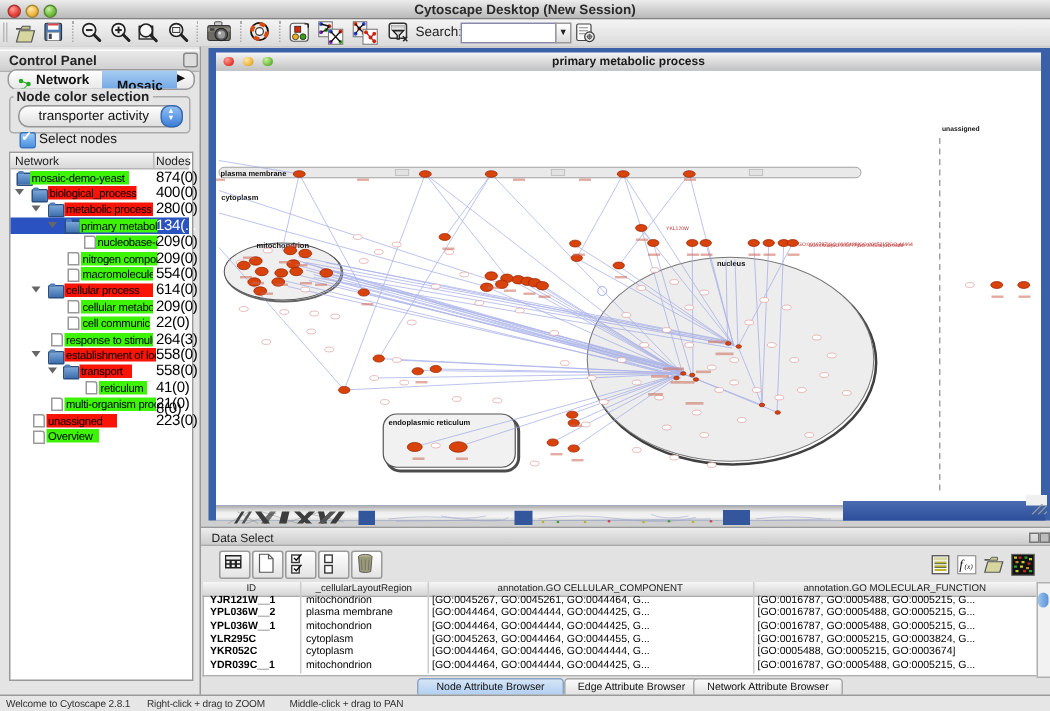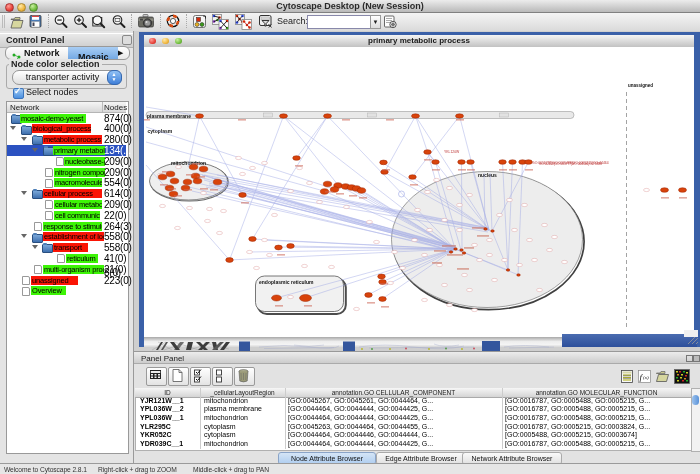--- a/index.html
+++ b/index.html
@@ -577,21 +577,21 @@
 <rect x="338" y="0" width="18" height="10" fill="#34569d"></rect>
 </svg></div>
 <div class="a" style="left:562px;top:334px;width:135px;height:13px;background:linear-gradient(#4a6cb0,#2d4f9b);"></div>
 <div class="a" style="left:684px;top:330px;width:14px;height:7px;background:#f0f0f0;"></div>
 <div class="a" style="left:684px;top:330px;width:14px;height:7px;"><svg width="14" height="7">
       <path d="M4 7 L11 0 M8 7 L14 1 M12 7 L14 5" stroke="#999" stroke-width="0.8"></path>
     </svg></div>
 
 <div class="a" style="left:134px;top:351px;width:566px;height:113px;background:#e2e2e2;border-top:1px solid #999;"></div>
 <div class="a" style="left:134px;top:352px;width:566px;height:11px;background:linear-gradient(#ececec,#cccccc);border-bottom:1px solid #aaa;"></div>
-<div class="a" style="left:141px;top:354px;font-size:8px;color:#222;">Panel Panel</div>
+<div class="a" style="left:141px;top:354px;font-size:8px;color:#222;">Data Select</div>
 <div class="a" style="left:686px;top:355px;width:5px;height:5px;border:1px solid #777;"></div>
 <div class="a" style="left:693px;top:355px;width:5px;height:5px;border:1px solid #777;background:#bbb;"></div>
 <div class="tbtn" style="left:146px;top:367px;"></div>
 <div class="tbtn" style="left:168px;top:367px;"></div>
 <div class="tbtn" style="left:190px;top:367px;"></div>
 <div class="tbtn" style="left:212px;top:367px;"></div>
 <div class="tbtn" style="left:234px;top:367px;"></div>
 <div class="a" style="left:146px;top:367px;width:110px;height:17px;">
 <svg width="110" height="17" viewBox="0 0 110 17">
 <g transform="translate(4,3)">

